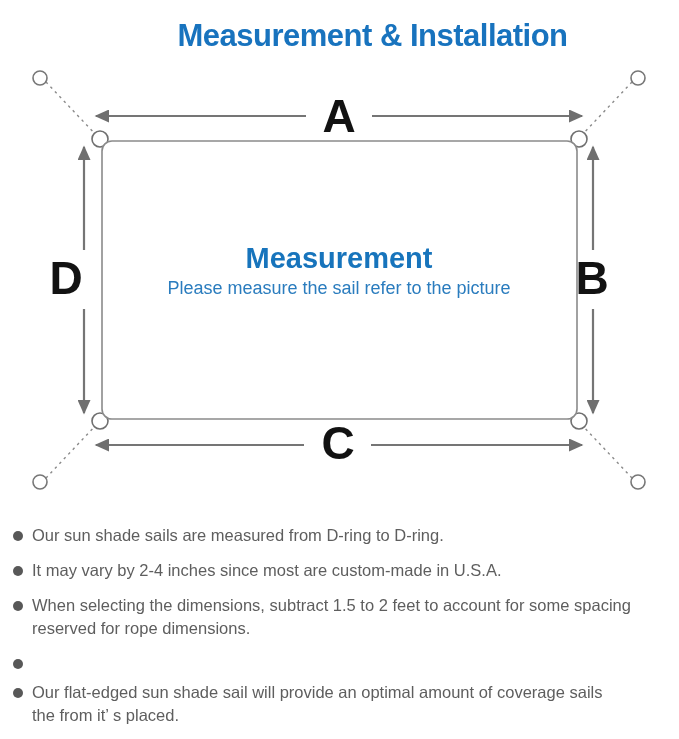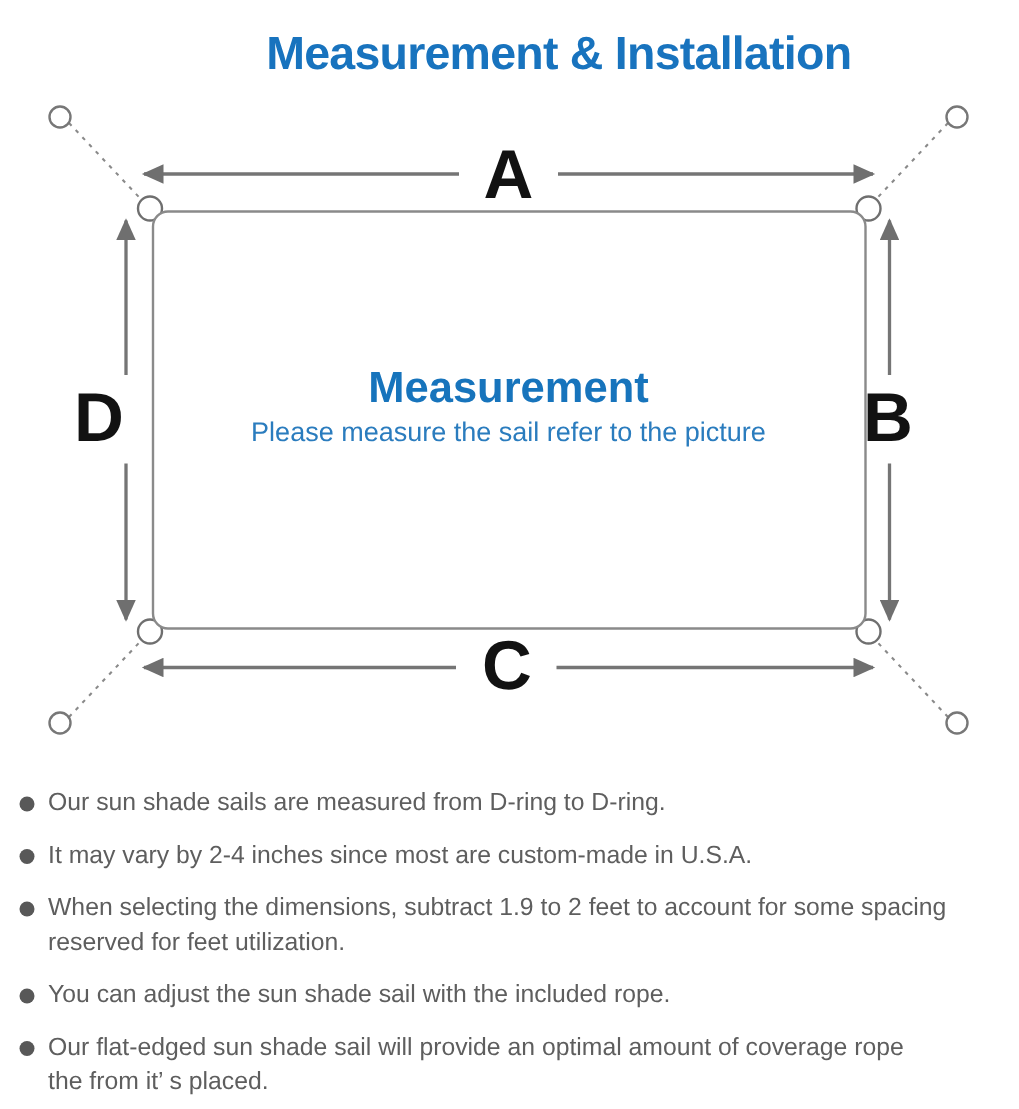--- a/index.html
+++ b/index.html
@@ -105,32 +105,29 @@
     </li>
       <li class="note">
       <span class="dot"></span>
       <span class="lines">
           <div>It may vary by 2-4 inches since most are custom-made in U.S.A.</div>
         </span>
     </li>
       <li class="note">
       <span class="dot"></span>
       <span class="lines">
-          <div>When selecting the dimensions, subtract 1.9 to 2 feet to account for some spacing</div>
-          <div>reserved for feet utilization.</div>
+          <div>When selecting the dimensions, subtract 1.5 to 2 feet to account for some spacing</div>
+          <div>reserved for rope dimensions.</div>
         </span>
     </li>
       <li class="note">
       <span class="dot"></span>
-      <span class="lines">
-          <div>You can adjust the sun shade sail with the included rope.</div>
-        </span>
     </li>
       <li class="note">
       <span class="dot"></span>
       <span class="lines">
-          <div>Our flat-edged sun shade sail will provide an optimal amount of coverage rope</div>
+          <div>Our flat-edged sun shade sail will provide an optimal amount of coverage sails</div>
           <div>the from it’ s placed.</div>
         </span>
     </li>
     </ul>
 
 </div>
 
 </body></html>

